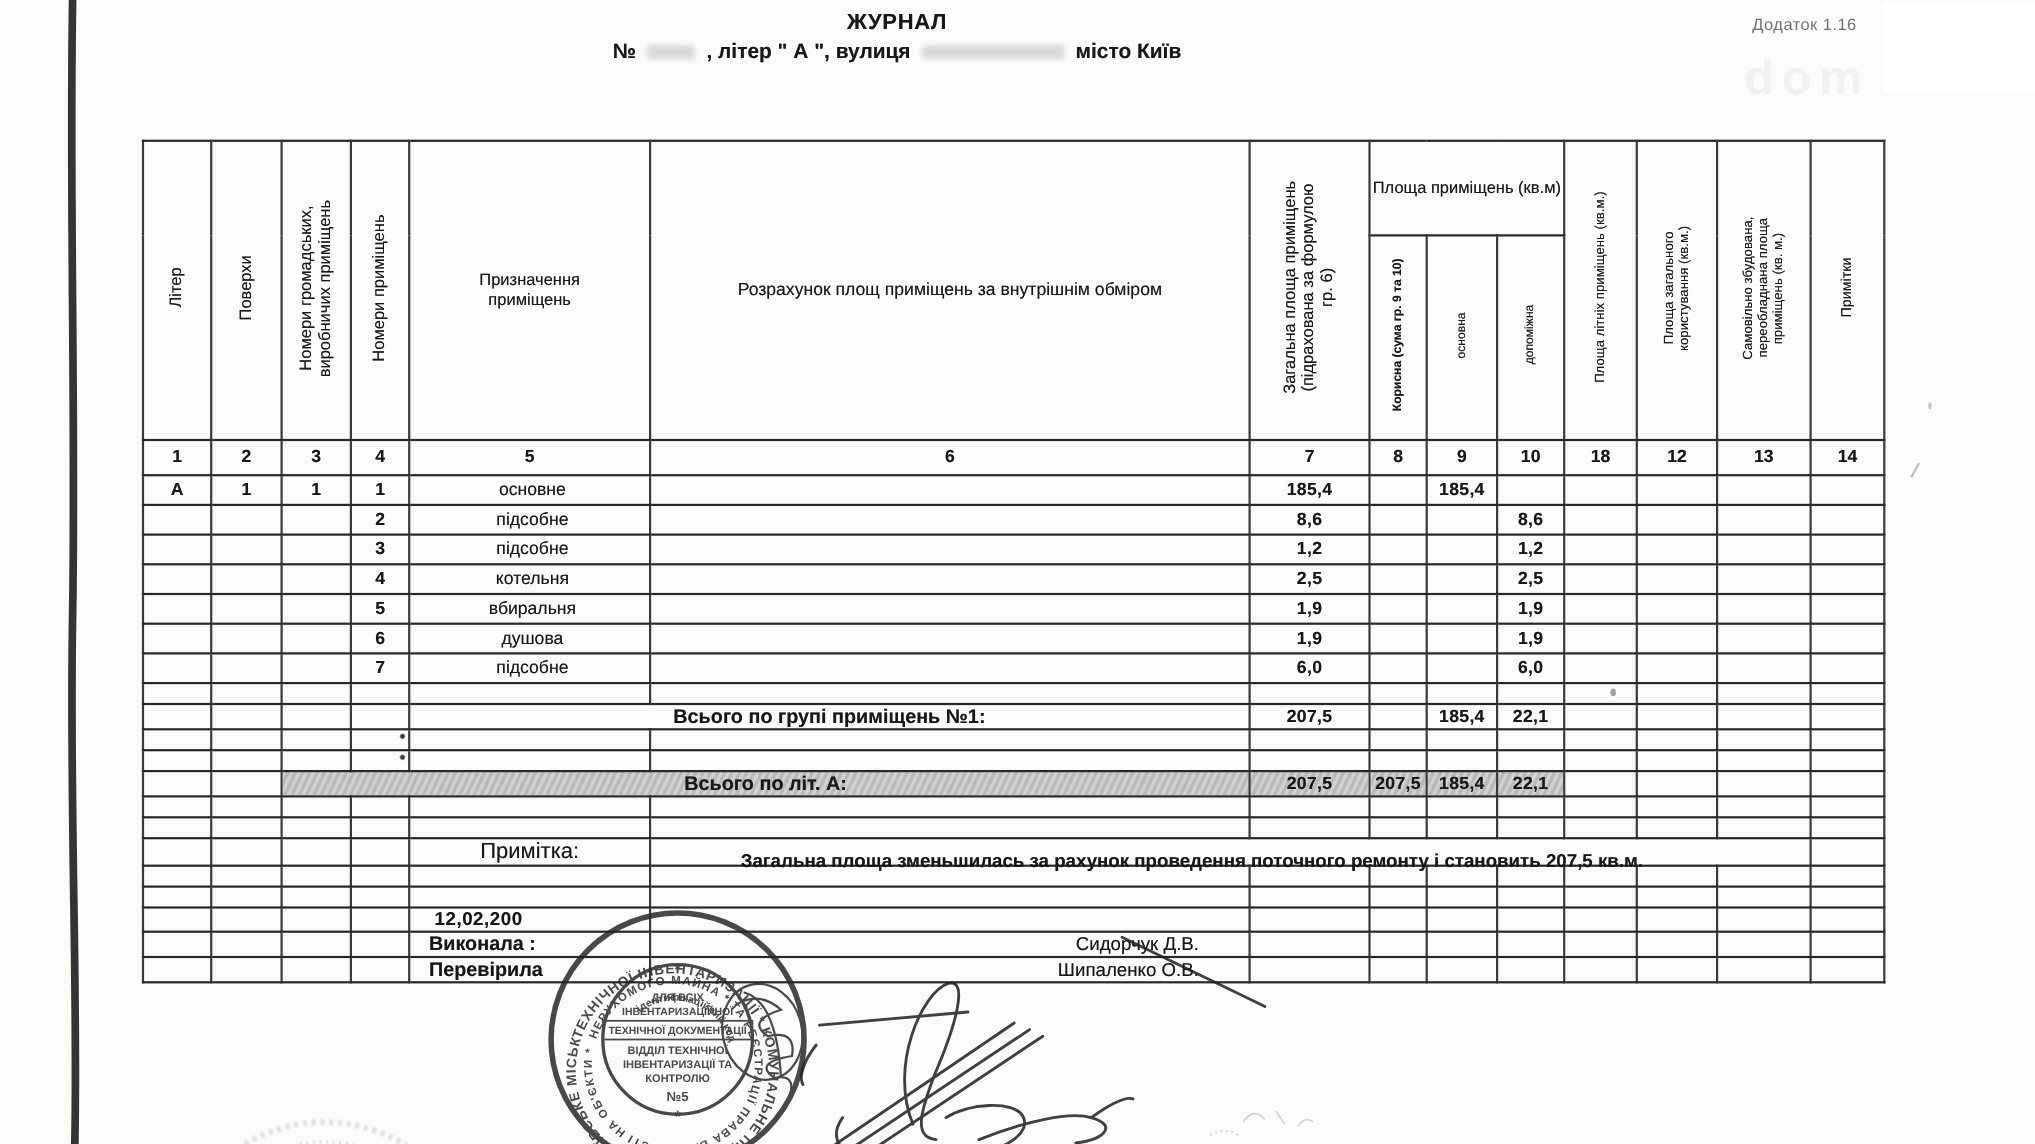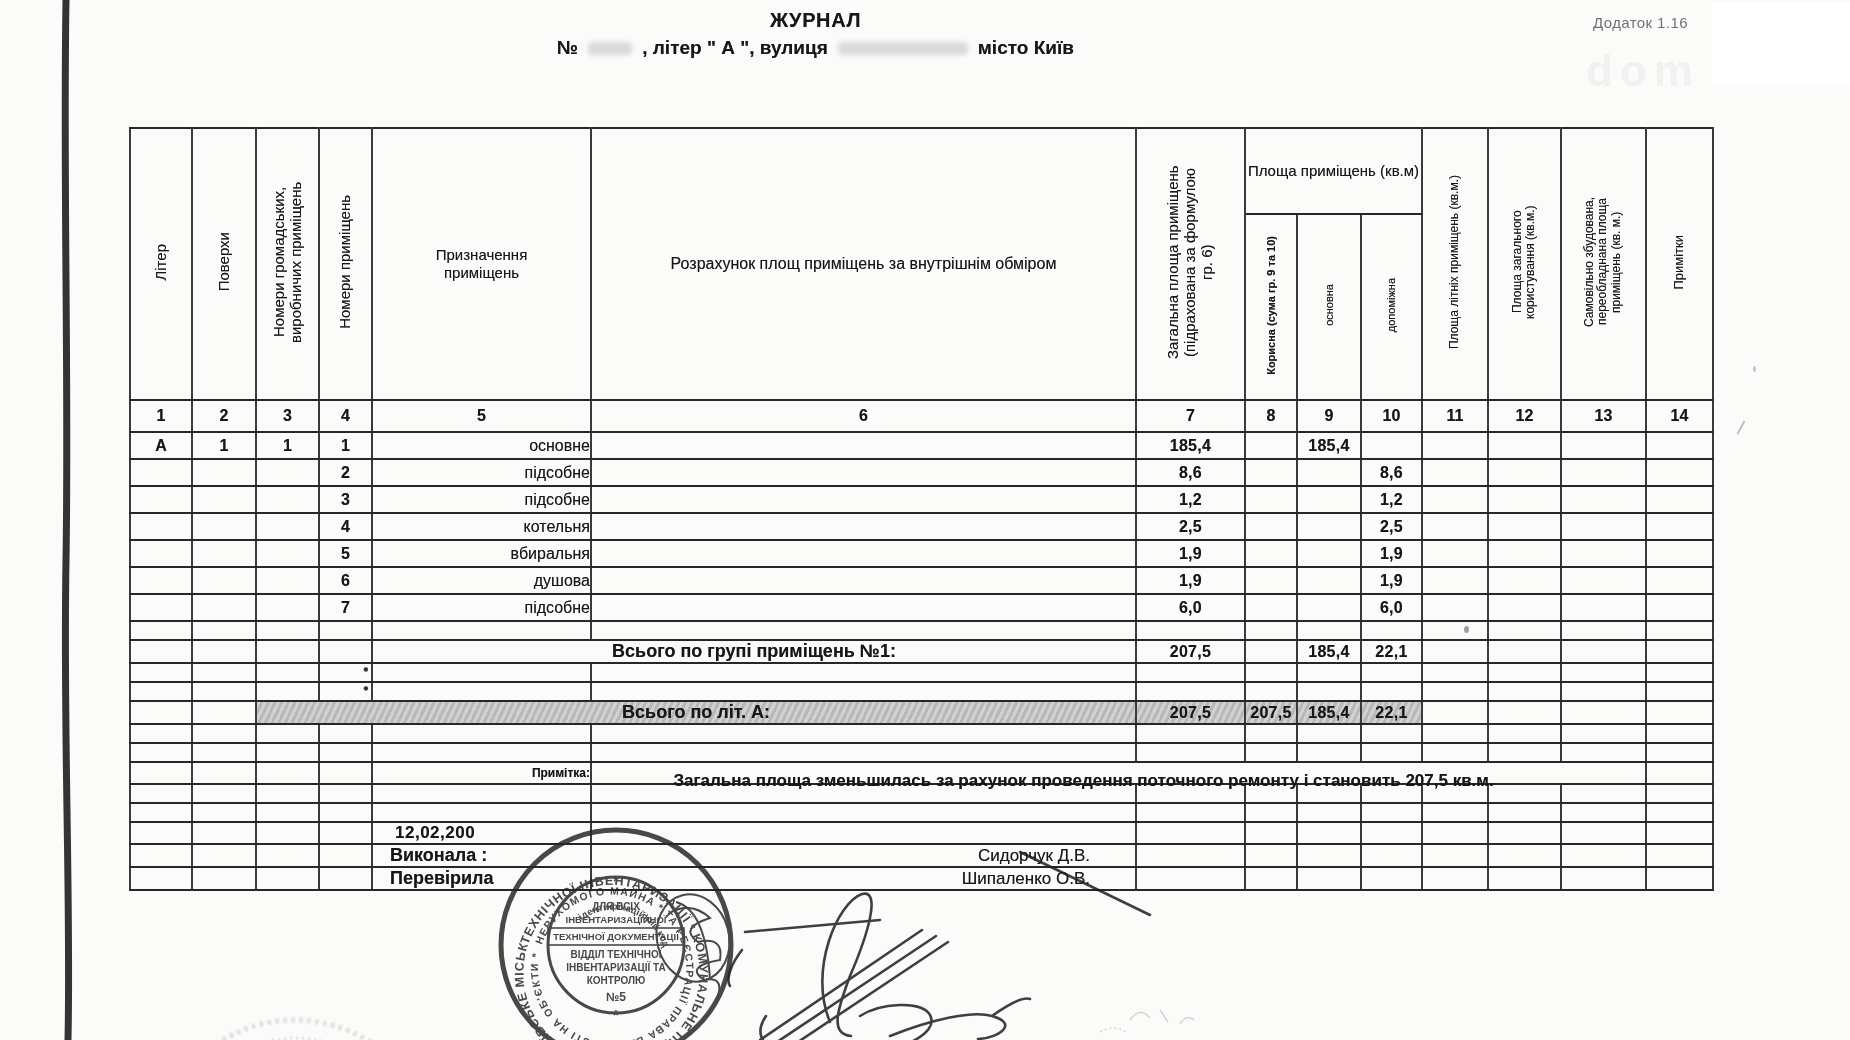--- a/index.html
+++ b/index.html
@@ -45,27 +45,27 @@
   .hgrp{font-size:16px;line-height:1.3;}
   .vt{display:inline-block;writing-mode:vertical-rl;transform:rotate(180deg);
       white-space:normal;line-height:1.12;font-size:15px;text-align:center;}
   .vt3{height:180px;} .vt7{height:195px;}
   .vt8{font-size:11px;font-weight:bold;} .vt9{font-size:11px;}
   .vtb{font-size:12px;} .vtc{font-size:12px;height:150px;} .vtd{font-size:12px;height:140px;}
   .vte{font-size:13px;}
 
   td.num{font-weight:bold;text-align:center;}
   td.cnum{font-weight:bold;text-align:center;}
-  td.name{text-align:right;padding-left:5px;}
+  td.name{text-align:center;padding-left:5px;}
   td.val{font-weight:bold;text-align:center;letter-spacing:.3px;}
   td.lbl{font-weight:bold;text-align:center;font-size:18px;}
   td.g{background-color:#c2c2c2;background-image:repeating-linear-gradient(115deg,
         rgba(255,255,255,.25) 0 3px, rgba(0,0,0,.05) 3px 6px);}
   td.dotted{background-image:radial-gradient(circle at 90% 32%, #333 1.6px, transparent 2.8px);}
-  td.notelbl{font-weight:bold;text-align:right;font-size:12px;}
+  td.notelbl{font-weight:normal;text-align:center;font-size:20px;}
   td.note{overflow:visible;font-weight:bold;font-size:17px;text-align:center;padding-right:70px;}
   td.note span{position:relative;top:8px;}
   td.date{font-weight:bold;text-align:left;padding-left:22px;font-size:17px;letter-spacing:.5px;}
   td.slbl{font-weight:bold;text-align:left;padding-left:17px;font-size:18px;}
   td.sname{font-weight:normal;font-size:17px;text-align:right;padding-right:45px;}
 
   svg{position:absolute;overflow:hidden;}
   .stamp-svg{left:480px;top:810px;}
   .sig-svg{left:690px;top:810px;}
   .ghost-svg{left:130px;top:985px;}
@@ -136,21 +136,21 @@
       <td class="num">1</td>
       <td class="num">2</td>
       <td class="num">3</td>
       <td class="num">4</td>
       <td class="num">5</td>
       <td class="num">6</td>
       <td class="num">7</td>
       <td class="num">8</td>
       <td class="num">9</td>
       <td class="num">10</td>
-      <td class="num">11</td>
+      <td class="num">18</td>
       <td class="num">12</td>
       <td class="num">13</td>
       <td class="num">14</td>
     </tr>
 
     <tr class="rd">
       <td class="cnum">А</td>
       <td class="cnum">1</td>
       <td class="cnum">1</td>
       <td class="cnum">1</td>

